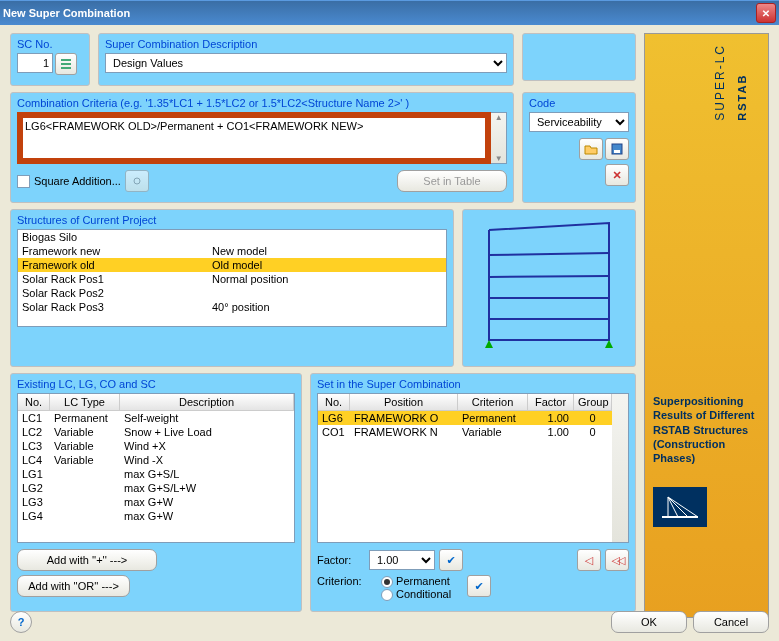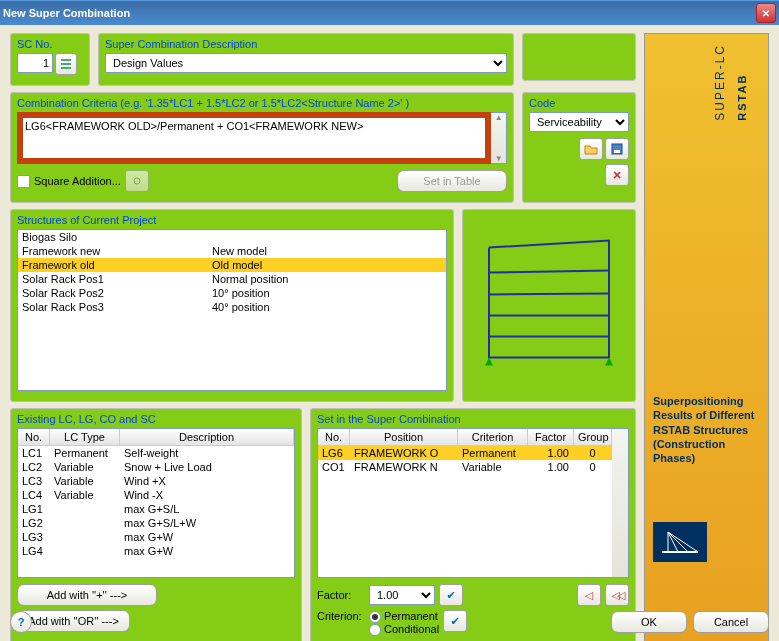--- a/index.html
+++ b/index.html
@@ -3,21 +3,21 @@
 <meta charset="utf-8">
 <style>
 *{box-sizing:border-box;margin:0;padding:0;font-family:Tahoma,Arial,sans-serif;font-size:11px}
 body{background:#ece9d8;width:779px;height:641px;overflow:hidden}
 .titlebar{height:25px;background:linear-gradient(#3a6ea5,#4a8ad0);display:flex;align-items:center;padding:0 3px;color:#fff;font-weight:bold;border-top:1px solid #5a9ae0}
 .titlebar .spacer{flex:1}
 .close-btn{width:20px;height:20px;background:linear-gradient(#e88,#c33);border:1px solid #a22;border-radius:3px;display:flex;align-items:center;justify-content:center;color:#fff;font-weight:bold;font-size:10px;cursor:pointer}
 .body{padding:8px 10px;display:flex}
 .main{flex:1;margin-right:8px}
 .row{display:flex;gap:8px}
-.group{background:#84cc16;border:1px solid #c0c0c0;border-radius:3px;padding:4px 6px 10px 6px;margin-bottom:6px}
+.group{background:#7dd3fc;border:1px solid #c0c0c0;border-radius:3px;padding:4px 6px 10px 6px;margin-bottom:6px}
 .group-title{color:#0046d5;margin-bottom:3px}
 input[type=text],select{border:1px solid #7f9db9;background:#fff;height:20px;padding:1px 3px;font-size:11px}
 textarea{border:6px solid #c2410c;background:#fff;font-size:11px;padding:2px;resize:none;width:100%}
 .btn{background:linear-gradient(#fff,#e8e8e0);border:1px solid #a0a0a0;border-radius:7px;height:22px;padding:0 8px;cursor:pointer;font-size:11px}
 .icon-btn{width:24px;height:22px;background:linear-gradient(#fff,#e8e8e0);border:1px solid #a0a0a0;border-radius:3px;display:inline-flex;align-items:center;justify-content:center;cursor:pointer}
 .listbox{background:#fff;border:1px solid #7f9db9;overflow:auto}
 .listbox .hdrrow,.listbox .row2{display:flex}
 .listbox .hdrrow div{background:linear-gradient(#fff,#e4e4e4);border-right:1px solid #ccc;border-bottom:1px solid #ccc;padding:2px 4px;text-align:center}
 .listbox .row2 div{padding:1px 4px;border-right:1px solid transparent;white-space:nowrap;overflow:hidden}
 .selrow{background:#ffd024}
@@ -118,40 +118,39 @@
         <div class="icon-btn">
               <span style="color:#c33;font-weight:bold">✕</span>
             </div>
       </div>
     </div>
   </div>
 
   <div class="row">
     <div class="group" style="flex:1">
       <div class="group-title">Structures of Current Project</div>
-      <div class="listbox structures" id="structures-list" style="height:162px">
+      <div class="listbox structures" id="structures-list" style="height:98px">
             <div class="row2">
               <div class="col1">Biogas Silo</div>
               <div class="col2"></div>
             </div>
             <div class="row2">
               <div class="col1">Framework new</div>
               <div class="col2">New model</div>
             </div>
             <div class="row2 selrow">
               <div class="col1">Framework old</div>
               <div class="col2">Old model</div>
             </div>
             <div class="row2">
               <div class="col1">Solar Rack Pos1</div>
               <div class="col2">Normal position</div>
             </div>
             <div class="row2">
               <div class="col1">Solar Rack Pos2</div>
-              <div class="col2">10° position</div>
             </div>
             <div class="row2">
               <div class="col1">Solar Rack Pos3</div>
               <div class="col2">40° position</div>
             </div>
           </div>
     </div>
     <div class="group" style="width:174px">
       <svg class="svg-struct" viewBox="0 0 160 140">
         <polyline points="20,15 140,8 140,125 20,125 20,15" fill="none" stroke="#2030a0" stroke-width="2"></polyline>
@@ -258,21 +257,21 @@
               <span style="color:#06c">✔</span>
             </div>
         <div style="flex:1"></div>
         <div class="icon-btn">
               <span style="color:#c33">◁</span>
             </div>
         <div class="icon-btn">
               <span style="color:#c33;letter-spacing:-3px">◁◁</span>
             </div>
       </div>
-      <div style="display:flex;align-items:flex-start;margin-top:4px;gap:4px">
+      <div style="display:flex;align-items:flex-start;margin-top:4px;gap:16px">
         <span style="width:48px">Criterion:</span>
         <div>
           <div><span class="radio on"></span> <span>Permanent</span></div>
           <div><span class="radio"></span> <span>Conditional</span></div>
         </div>
         <div class="icon-btn">
               <span style="color:#06c">✔</span>
             </div>
       </div>
     </div>

